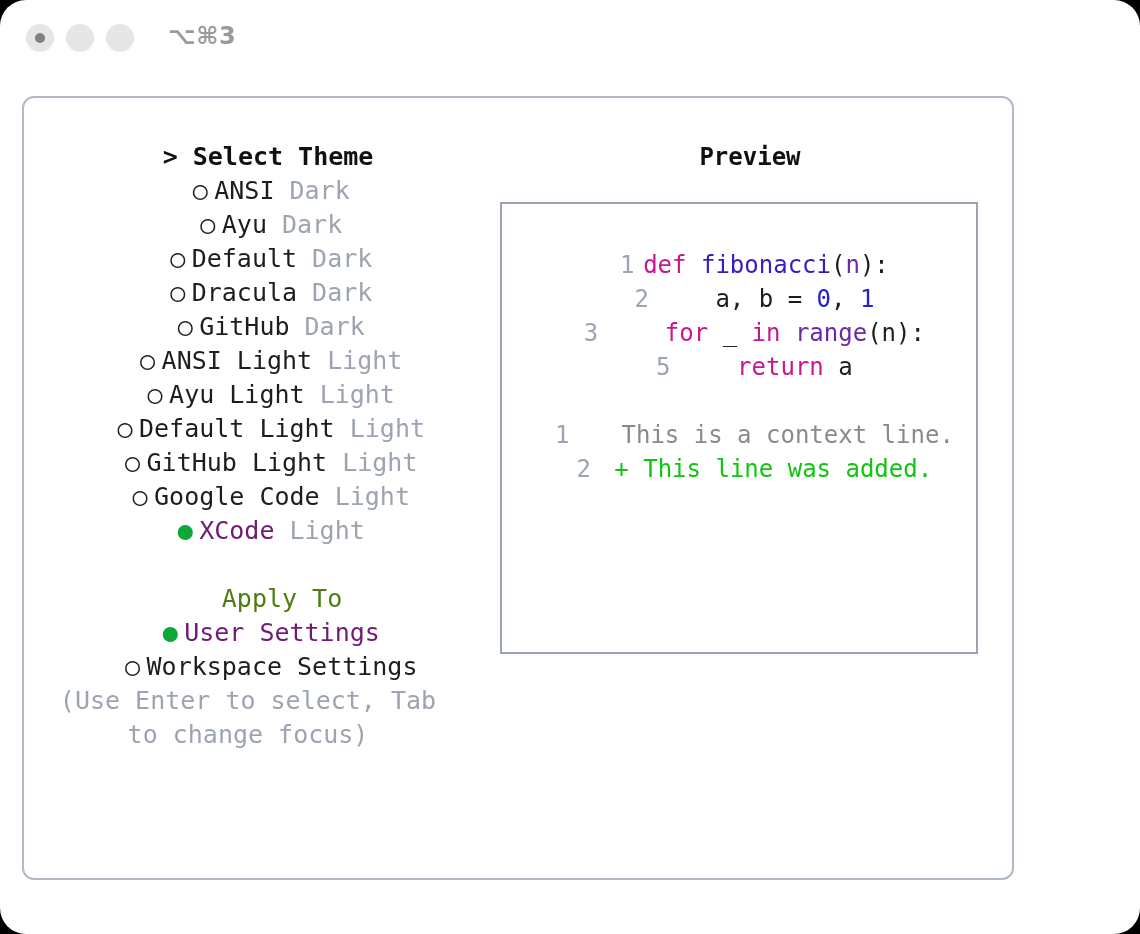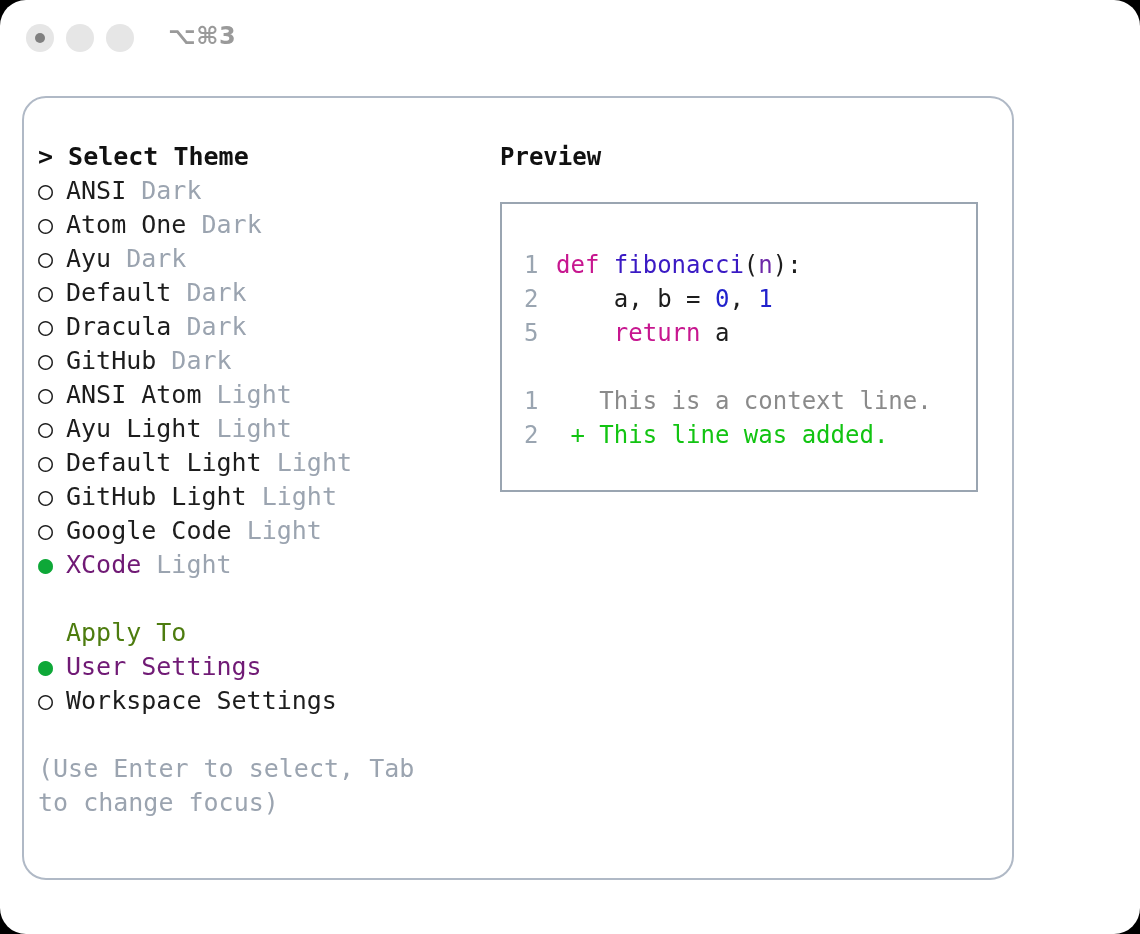--- a/index.html
+++ b/index.html
@@ -57,23 +57,24 @@
     letter-spacing: 0.5px;
     font-family: "DejaVu Sans", "Liberation Sans", sans-serif;
   }
   #panel {
     position: absolute;
     left: 22px;
     top: 96px;
     width: 992px;
     height: 784px;
     border: 2px solid #b0b9c6;
-    border-radius: 24px;
+    border-radius: 12px;
     box-sizing: border-box;
     background: #ffffff;
+    text-align: center;
   }
   #left-col {
     position: absolute;
     left: 14px;
     top: 42px;
     width: 460px;
   }
   .hdr {
     font-size: 25px;
     font-weight: bold;
@@ -103,40 +104,39 @@
     color: #4d7c0f;
     white-space: pre;
     padding-left: 28px;
   }
   #hint {
     font-size: 25px;
     line-height: 34px;
     color: #9ba4b0;
     width: 420px;
     white-space: pre-wrap;
-    margin-top: 34px;
   }
   #right-col {
     position: absolute;
     left: 476px;
     top: 42px;
     width: 500px;
   }
   #preview-title {
     font-size: 24px;
     font-weight: bold;
     color: #111111;
     line-height: 34px;
     margin-bottom: 28px;
   }
   #codebox {
     border: 2px solid #9aa5b1;
     box-sizing: border-box;
     width: 478px;
-    height: 290px;
+    height: 452px;
     padding: 44px 0 0 0;
     background: #ffffff;
   }
   .code-line {
     font-size: 24px;
     line-height: 34px;
     white-space: pre;
     padding-left: 22px;
   }
   .ln {
@@ -167,26 +167,25 @@
     <div class="dot d3"></div>
     <div id="shortcut">⌥⌘3</div>
   </div>
 
   <div id="panel">
 
     <div id="left-col">
       <div class="hdr">&gt; Select Theme</div>
       <div id="theme-list">
           <div class="row"><span class="bullet off">○</span><span class="name">ANSI</span><span class="variant"> Dark</span></div>
-          <div class="row"><span class="bullet off">○</span><span class="name">Atom One</span><span class="variant"> Dark</span></div>
           <div class="row"><span class="bullet off">○</span><span class="name">Ayu</span><span class="variant"> Dark</span></div>
           <div class="row"><span class="bullet off">○</span><span class="name">Default</span><span class="variant"> Dark</span></div>
           <div class="row"><span class="bullet off">○</span><span class="name">Dracula</span><span class="variant"> Dark</span></div>
           <div class="row"><span class="bullet off">○</span><span class="name">GitHub</span><span class="variant"> Dark</span></div>
-          <div class="row"><span class="bullet off">○</span><span class="name">ANSI Atom</span><span class="variant"> Light</span></div>
+          <div class="row"><span class="bullet off">○</span><span class="name">ANSI Light</span><span class="variant"> Light</span></div>
           <div class="row"><span class="bullet off">○</span><span class="name">Ayu Light</span><span class="variant"> Light</span></div>
           <div class="row"><span class="bullet off">○</span><span class="name">Default Light</span><span class="variant"> Light</span></div>
           <div class="row"><span class="bullet off">○</span><span class="name">GitHub Light</span><span class="variant"> Light</span></div>
           <div class="row"><span class="bullet off">○</span><span class="name">Google Code</span><span class="variant"> Light</span></div>
           <div class="row"><span class="bullet on">●</span><span class="name sel">XCode</span><span class="variant"> Light</span></div>
         </div>
 
       <div class="blank-line"></div>
 
       <div class="section-label">Apply To</div>
@@ -197,20 +196,21 @@
 
       <div id="hint">(Use Enter to select, Tab to change focus)</div>
     </div>
 
     <div id="right-col">
       <div id="preview-title">Preview</div>
       <div id="codebox">
         <div id="code-lines">
             <div class="code-line"><span class="ln">1</span><span class="kw">def </span><span class="fn">fibonacci</span><span class="pl">(</span><span class="var">n</span><span class="pl">):</span></div>
             <div class="code-line"><span class="ln">2</span><span class="pl">    a, b = </span><span class="num">0</span><span class="pl">, </span><span class="num">1</span></div>
+            <div class="code-line"><span class="ln">3</span><span class="pl">    </span><span class="kw">for</span><span class="pl"> _ </span><span class="kw">in</span><span class="pl"> </span><span class="var">range</span><span class="pl">(n):</span></div>
             <div class="code-line"><span class="ln">5</span><span class="pl">    </span><span class="kw">return</span><span class="pl"> a</span></div>
           </div>
         <div class="blank-line"></div>
         <div id="diff-lines">
             <div class="code-line"><span class="ln">1</span><span class="diff-ctx">  </span><span class="diff-ctx"> This is a context line.</span></div>
             <div class="code-line"><span class="ln">2</span><span class="diff-add"> +</span><span class="diff-add"> This line was added.</span></div>
           </div>
       </div>
     </div>
 

